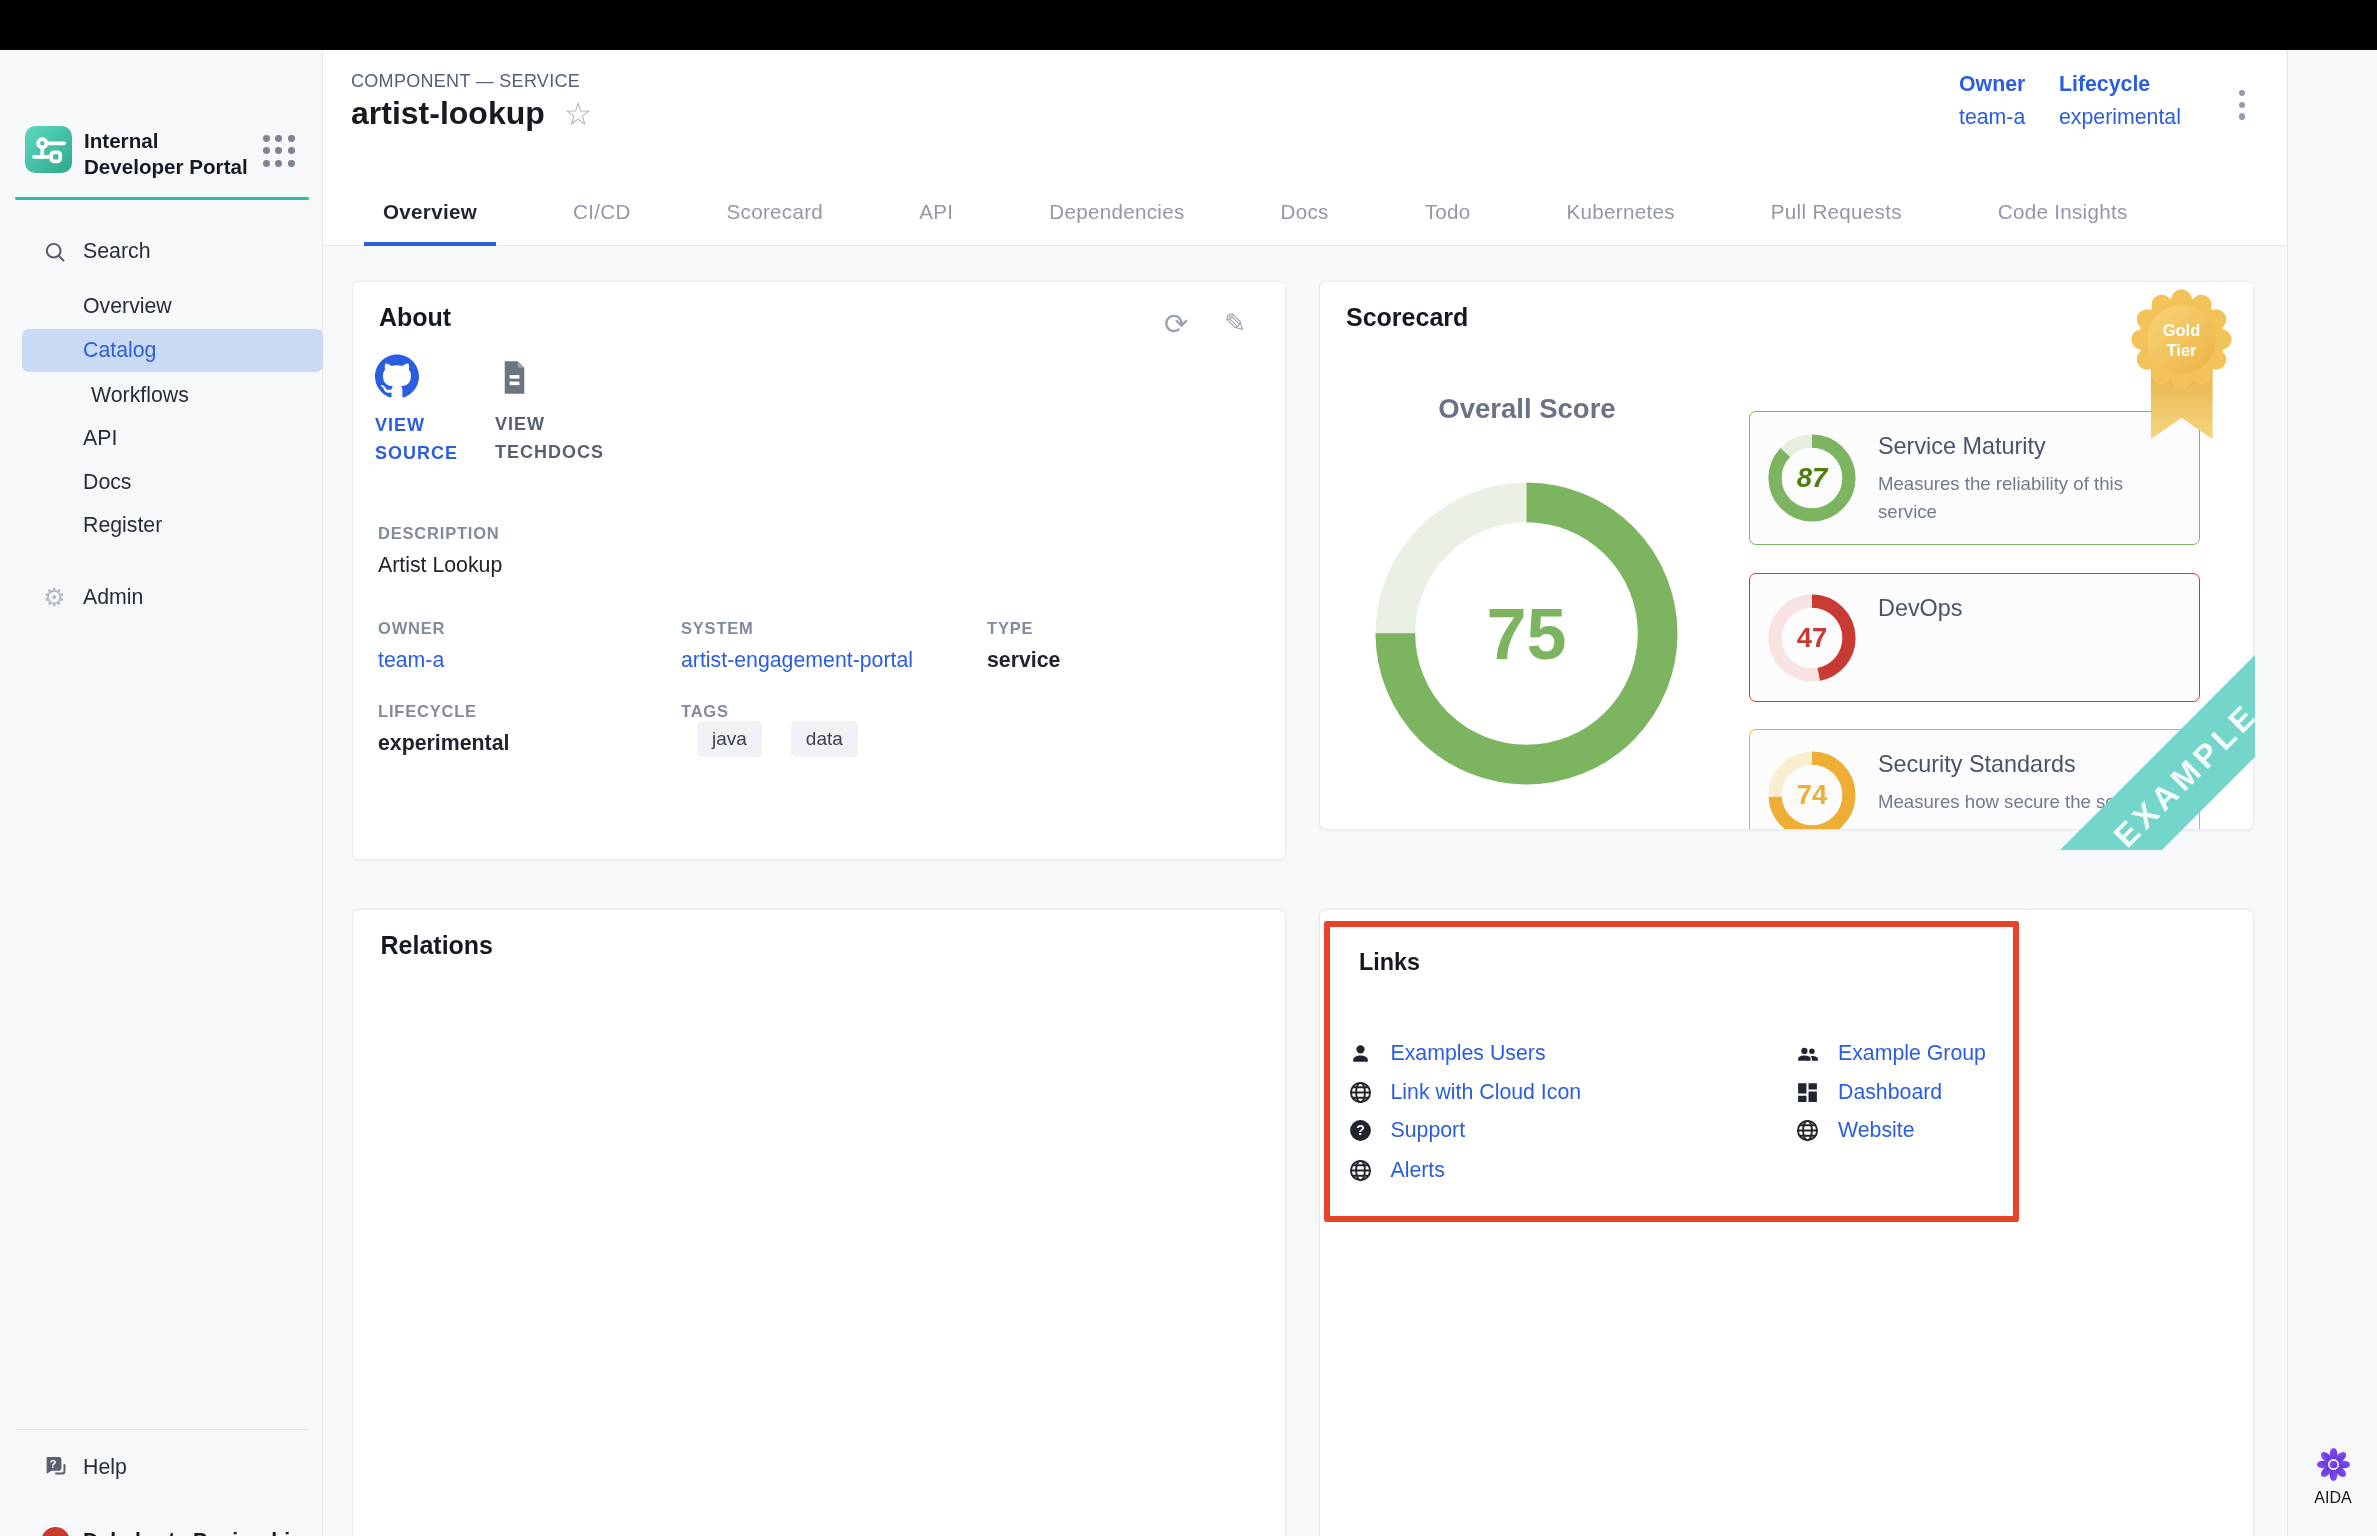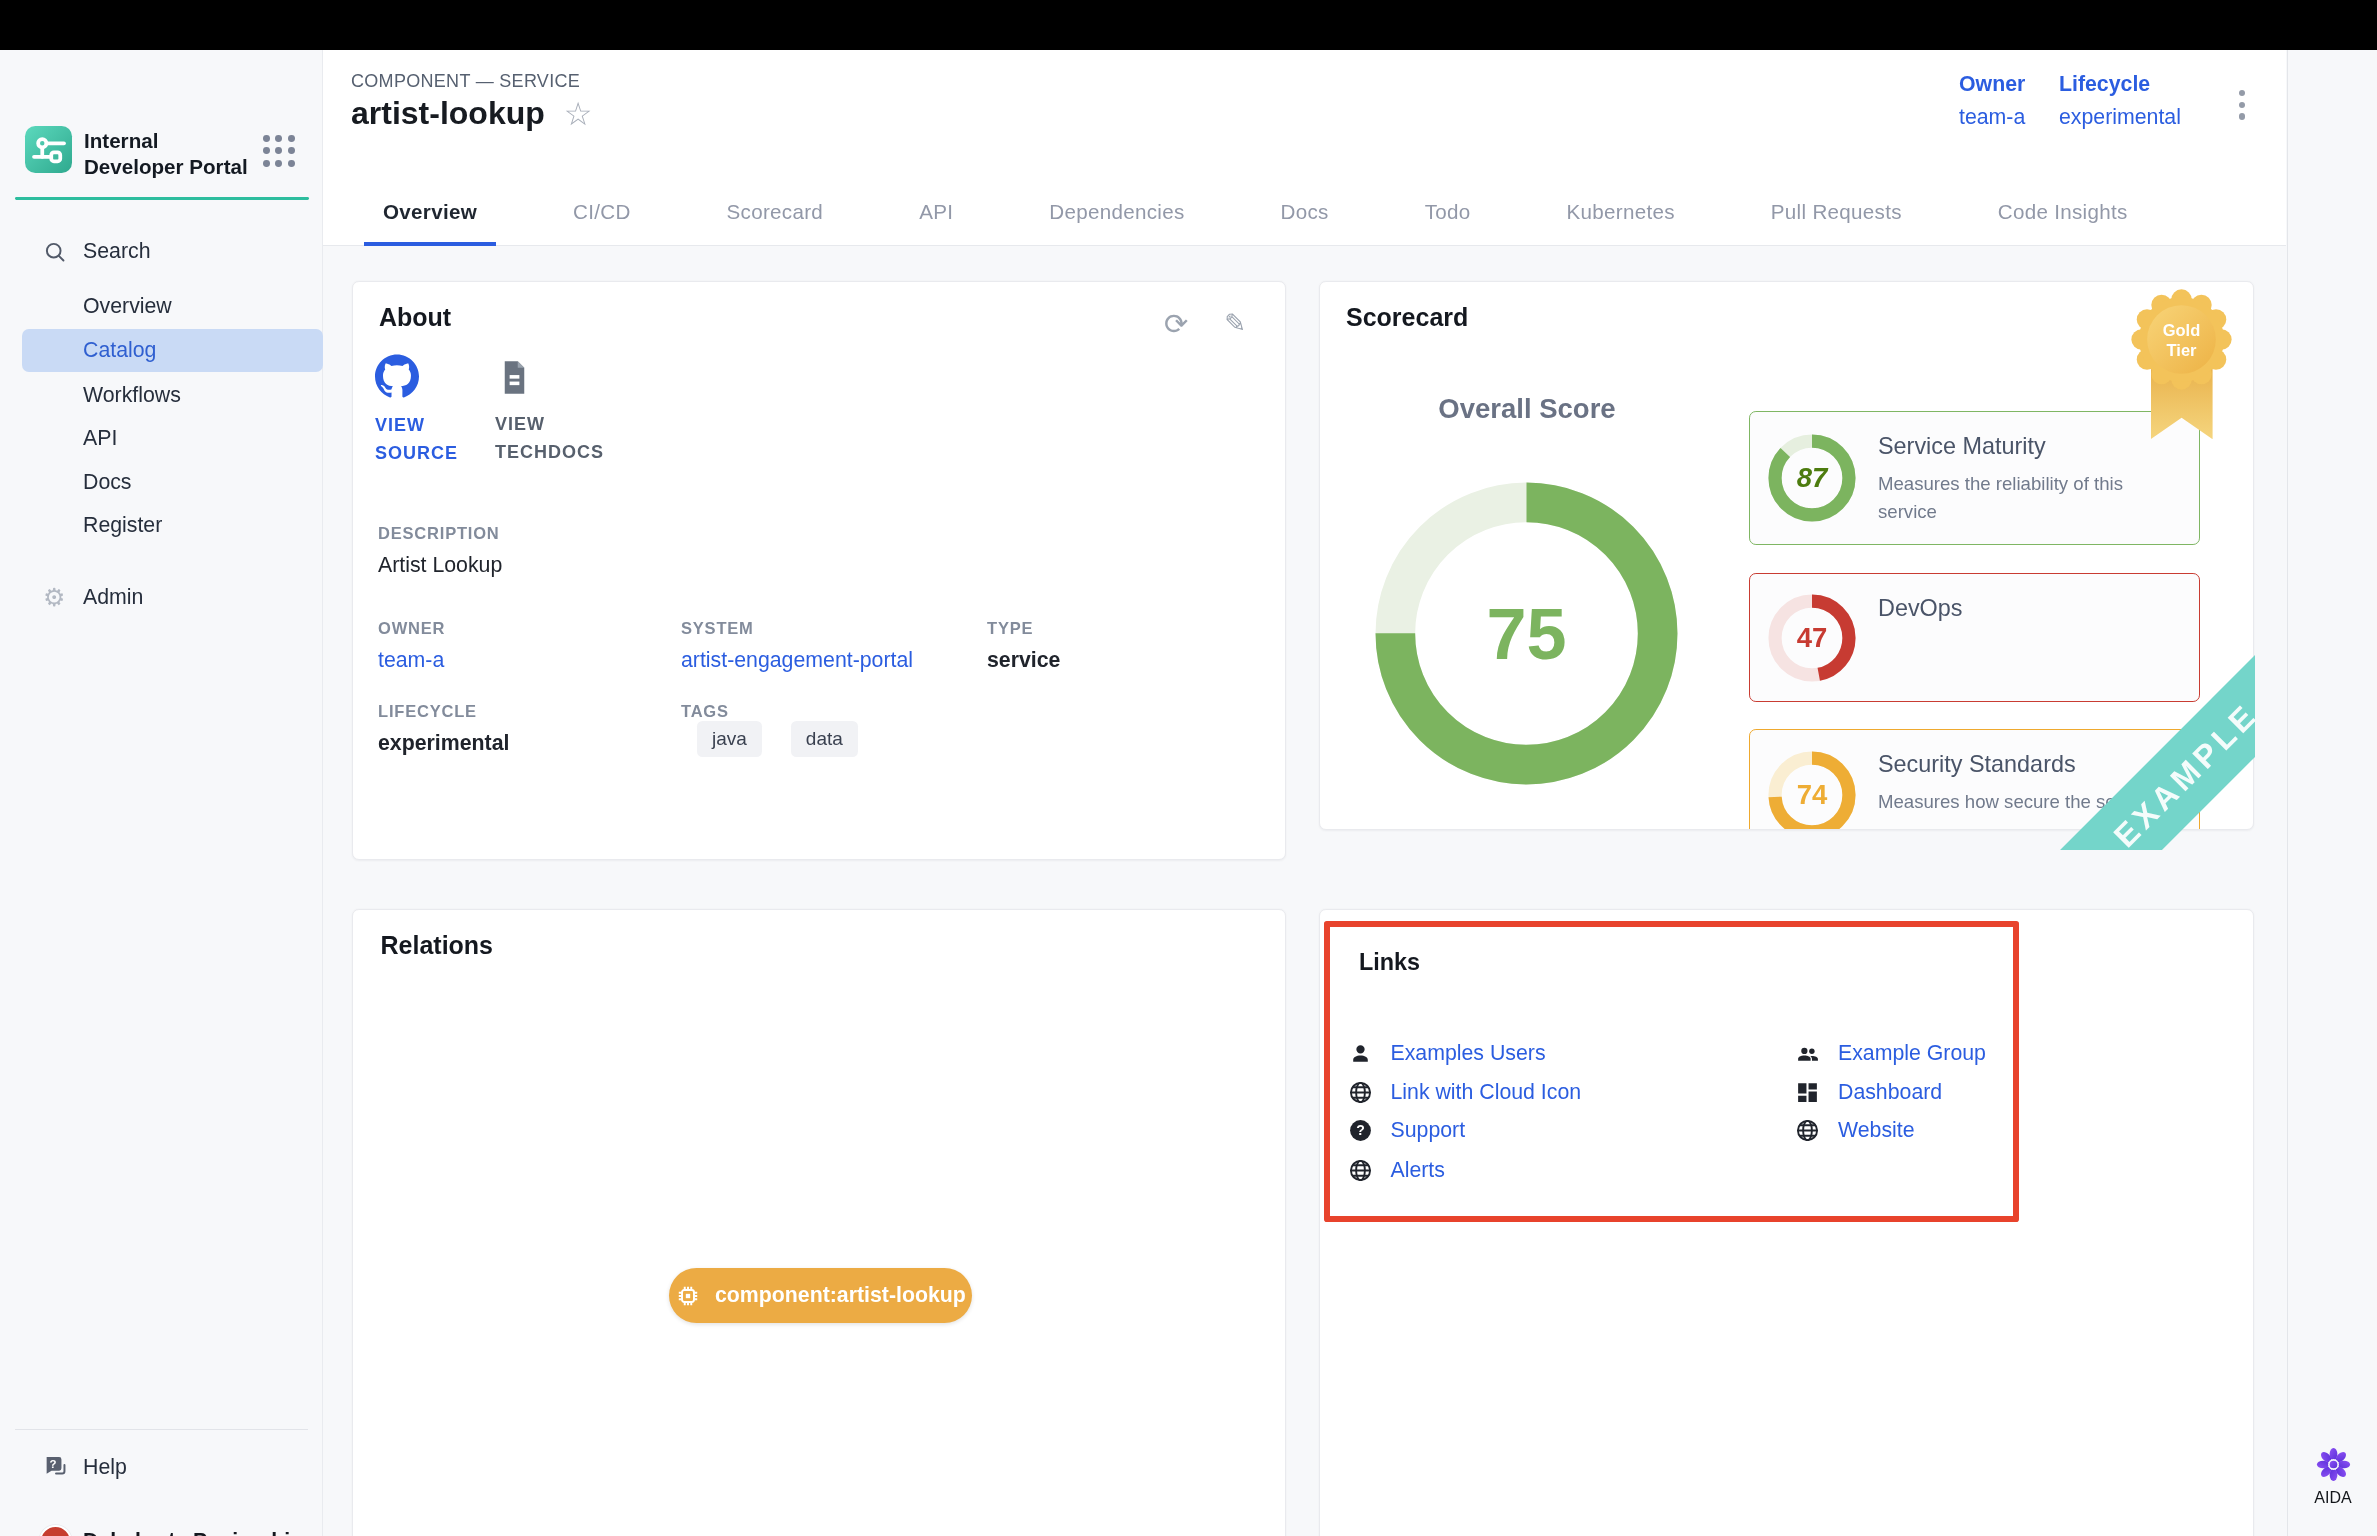--- a/index.html
+++ b/index.html
@@ -153,21 +153,21 @@
       </span>
       <span>Search</span>
     </div>
 
     <div class="side-item" style="top:235px;">
       <span>Overview</span>
       </div>
     <div class="side-item selected" style="top:279px;">
       <span>Catalog</span>
       </div>
-    <div class="side-item" style="top:324px;">
+    <div class="side-item" style="top:324px;margin-left:8px;">
       <span>Workflows</span>
       </div>
     <div class="side-item" style="top:367px;">
       <span>API</span>
       </div>
     <div class="side-item" style="top:411px;">
       <span>Docs</span>
       </div>
     <div class="side-item" style="top:454px;">
       <span>Register</span>
@@ -364,28 +364,20 @@
 
     <div class="ribbon-clip">
       <div class="ribbon">
         <span>EXAMPLE</span>
       </div>
     </div>
   </section>
 
   <section class="card relations-card">
     <div class="card-title" style="left:27.5px;">Relations</div>
-    <div class="rel-pill">
-      <svg width="26" height="26" viewBox="0 0 24 24" fill="none" stroke="#fff" stroke-width="1.8">
-        <rect x="6.5" y="6.5" width="11" height="11" rx="2"></rect>
-        <rect x="10" y="10" width="4" height="4" fill="#fff" stroke="none"></rect>
-        <path d="M9 6.5v-3M12 6.5v-3M15 6.5v-3M9 20.5v-3M12 20.5v-3M15 20.5v-3M6.5 9h-3M6.5 12h-3M6.5 15h-3M20.5 9h-3M20.5 12h-3M20.5 15h-3"></path>
-      </svg>
-      <span>component:artist-lookup</span>
-    </div>
   </section>
 
   <section class="card links-card">
     <div class="red-box"></div>
     <div class="links-title">Links</div>
 
     <div class="link-row" style="left:27.5px;top:131px;">
       <svg viewBox="0 0 24 24">
         <path fill="#20242c" d="M12 12a4 4 0 1 0 0-8 4 4 0 0 0 0 8zm0 2c-3.9 0-7 1.8-7 4v2h14v-2c0-2.2-3.1-4-7-4z"></path>
       </svg>

